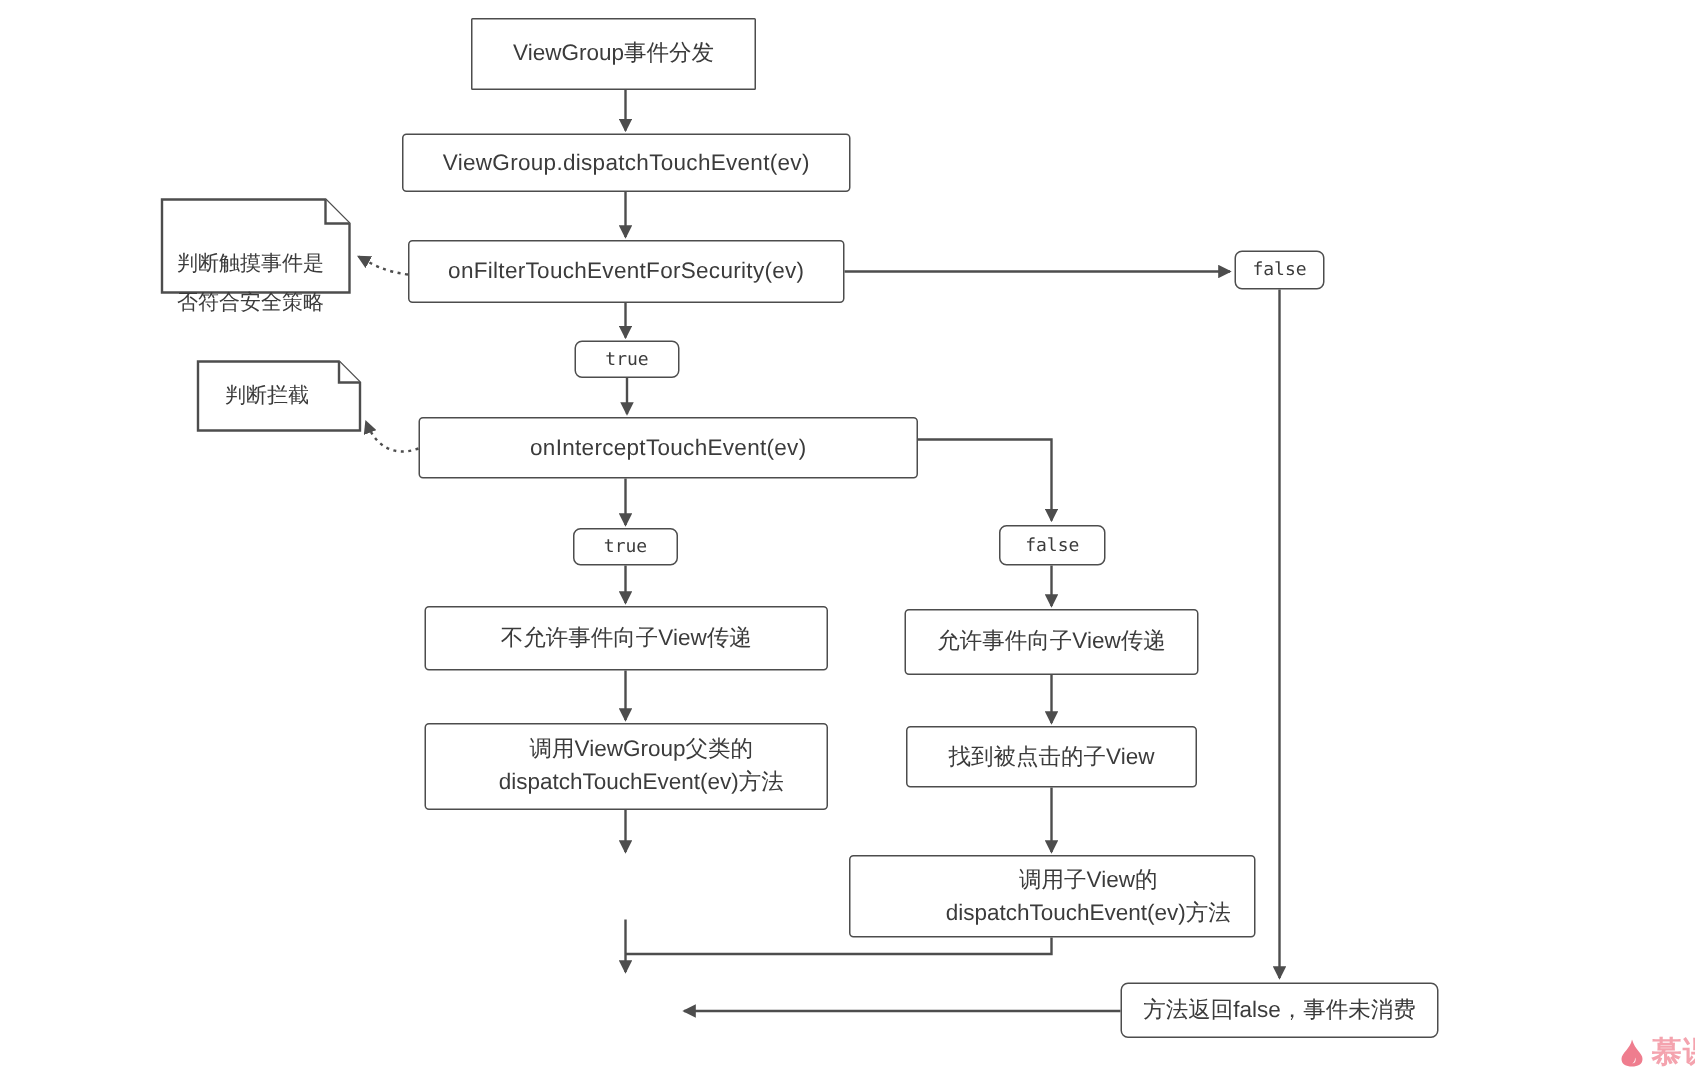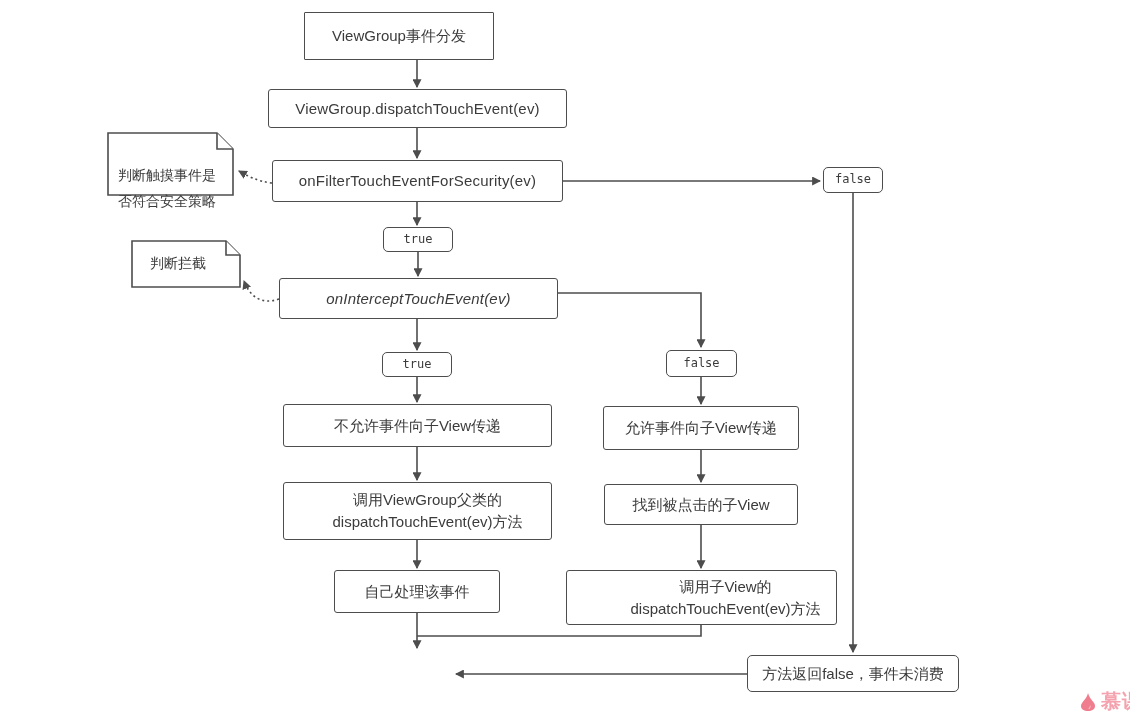--- a/index.html
+++ b/index.html
@@ -58,41 +58,41 @@
       </g>
 
       <path stroke="#3a3a3a" stroke-width="1.4" d="M345.5,104 H352.5 M349,104 V121 M345.5,121 H352.5"></path>
     </g>
   </svg>
 
   <div class="note-label" style="left:118px;top:139px;width:106px;margin-top:23px;">判断触摸事件是
 否符合安全策略</div>
   <div class="note-label" style="left:150px;top:250px;width:72px;">判断拦截</div>
 
-  <div class="node" style="left:304px;top:12px;width:190px;height:48px;border-radius:1px;">
+  <div class="node" style="left:314px;top:12px;width:190px;height:48px;border-radius:1px;">
     <span>ViewGroup事件分发</span>
   </div>
 
   <div class="node code" style="left:268px;top:89px;width:299px;height:39px;">
     <span>ViewGroup.dispatchTouchEvent(ev)</span>
   </div>
 
   <div class="node code" style="left:272px;top:160px;width:291px;height:42px;">
     <span>onFilterTouchEventForSecurity(ev)</span>
   </div>
 
   <div class="node rounded bool" style="left:383px;top:227px;width:70px;height:25px;">
     <span>true</span>
   </div>
 
   <div class="node rounded bool" style="left:823px;top:167px;width:60px;height:26px;">
     <span>false</span>
   </div>
 
-  <div class="node code" style="left:279px;top:278px;width:279px;height:41px;font-style:italic;">
+  <div class="node code" style="left:279px;top:278px;width:333px;height:41px;">
     <span>onInterceptTouchEvent(ev)</span>
   </div>
 
   <div class="node rounded bool" style="left:382px;top:352px;width:70px;height:25px;">
     <span>true</span>
   </div>
 
   <div class="node rounded bool" style="left:666px;top:350px;width:71px;height:27px;">
     <span>false</span>
   </div>
@@ -107,23 +107,20 @@
 
   <div class="node" style="left:283px;top:482px;width:269px;height:58px;padding-left:20px;">
     <span>调用ViewGroup父类的
 dispatchTouchEvent(ev)方法</span>
   </div>
 
   <div class="node" style="left:604px;top:484px;width:194px;height:41px;">
     <span>找到被点击的子View</span>
   </div>
 
-  <div class="node" style="left:334px;top:570px;width:166px;height:43px;">
-    <span>自己处理该事件</span>
-  </div>
 
   <div class="node" style="left:566px;top:570px;width:271px;height:55px;padding-left:48px;">
     <span>调用子View的
 dispatchTouchEvent(ev)方法</span>
   </div>
 
 
   <div class="node rounded" style="left:747px;top:655px;width:212px;height:37px;">
     <span>方法返回false，事件未消费</span>
   </div>

